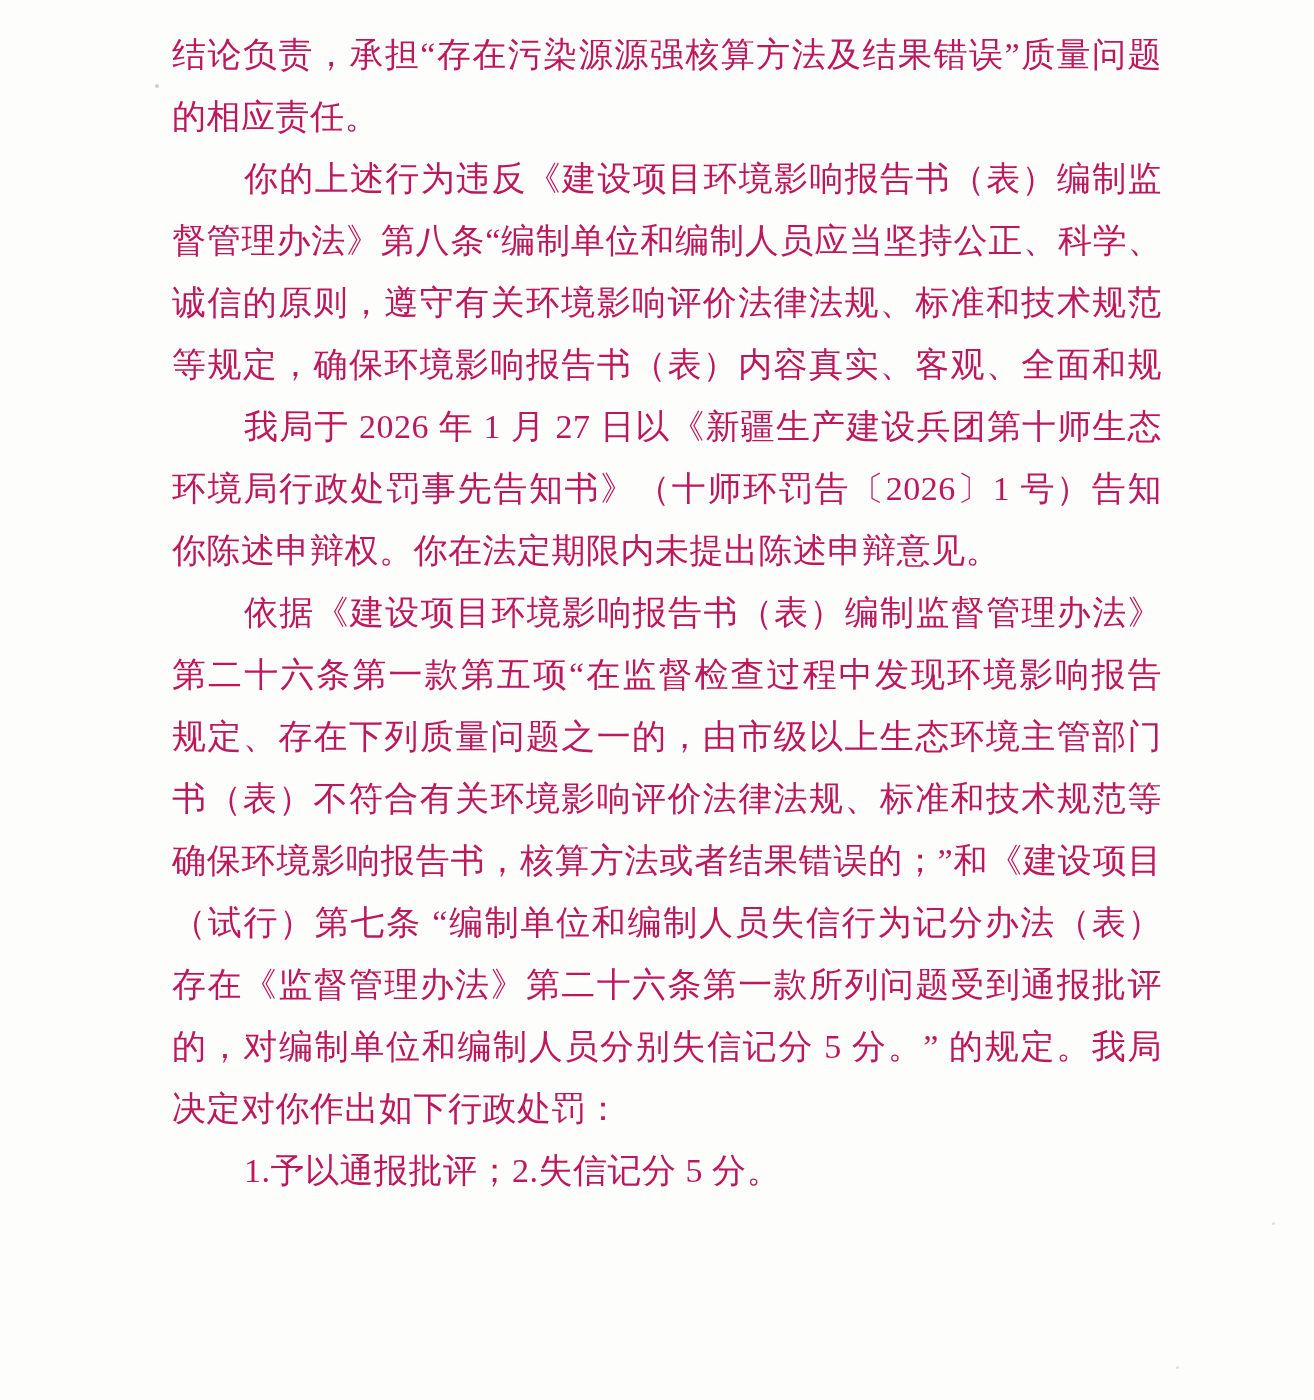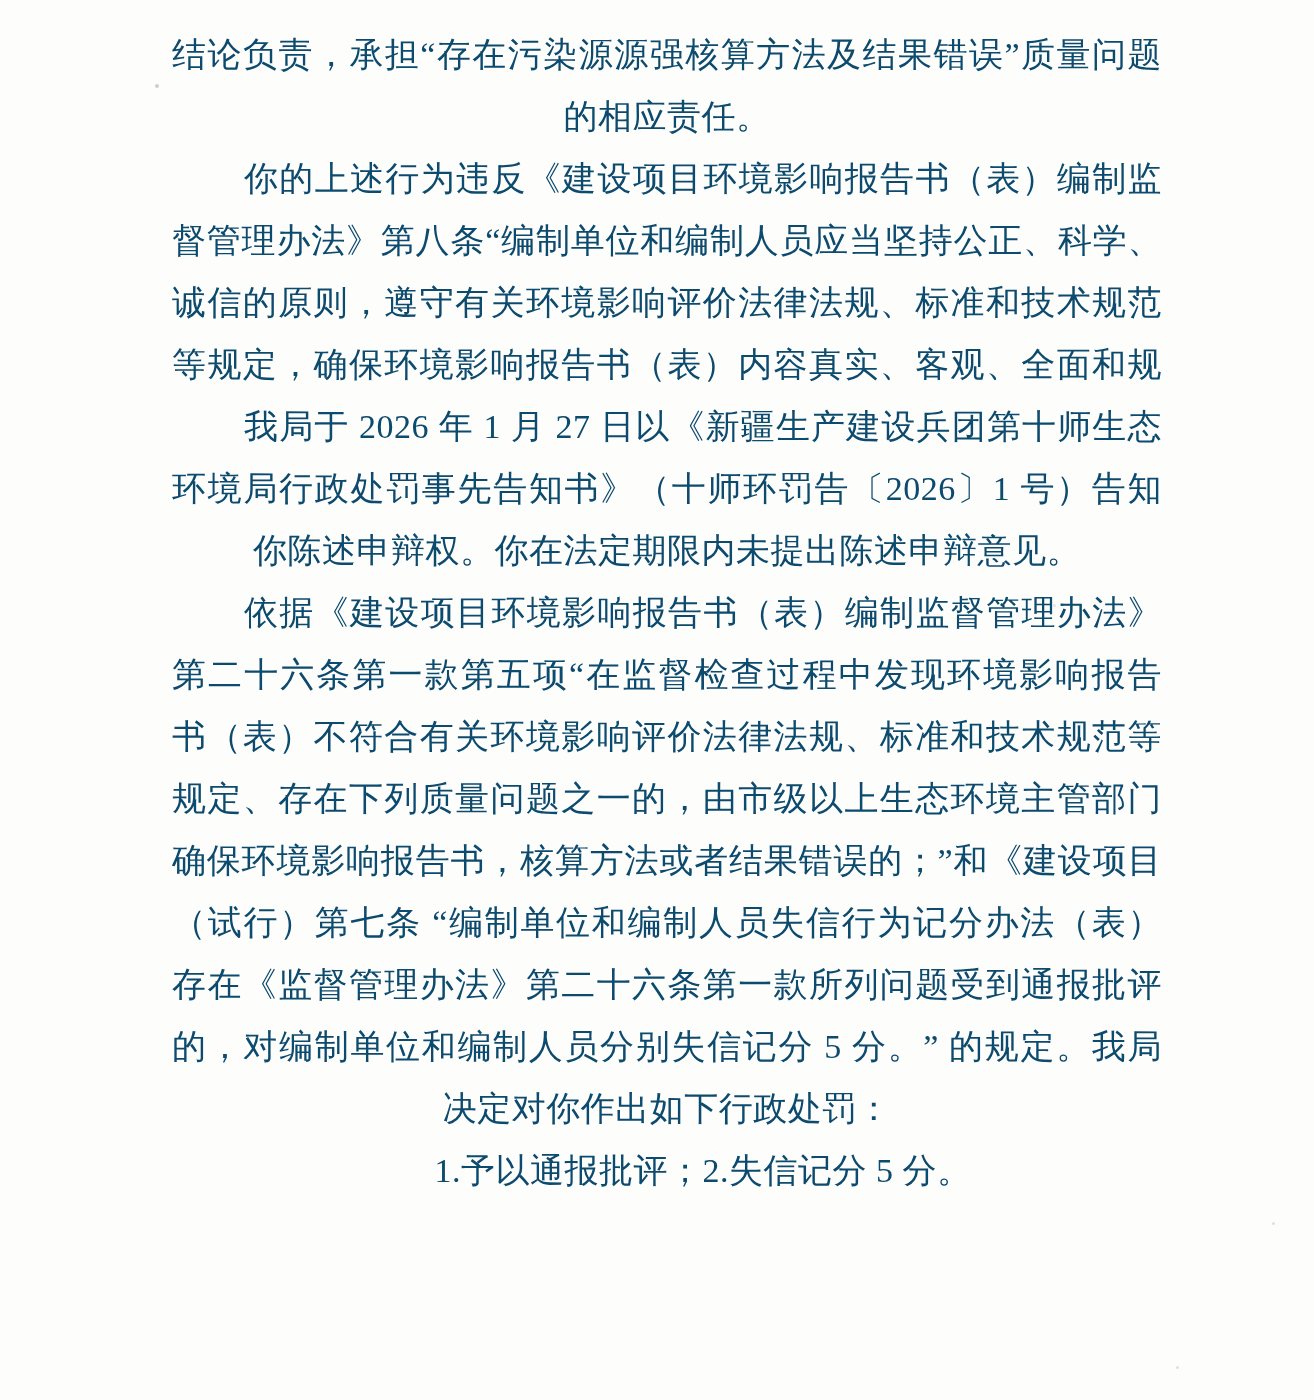--- a/index.html
+++ b/index.html
@@ -22,53 +22,53 @@
     width: 990px;
     font-size: 34px;
     line-height: 62px;
     color: #1e1e1e;
     font-weight: 400;
     letter-spacing: 0.5px;
   }
   .text-line {
     height: 62px;
     white-space: normal;
-    text-align: center;
+    text-align: left;
   }
   .text-line.fill {
     text-align: justify;
     text-align-last: justify;
   }
   .text-line.indent {
     text-indent: 72px;
   }
   .speck {
     position: absolute;
     background: #777;
     border-radius: 50%;
   }
 </style>
 </head>
 <body>
 
 <div class="page" style="background: rgb(253, 253, 252);">
-  <div class="text-block" style="color: #0c4a6e;">
+  <div class="text-block" style="color: #be185d;">
       <div class="text-line fill">结论负责，承担“存在污染源源强核算方法及结果错误”质量问题</div>
       <div class="text-line">的相应责任。</div>
       <div class="text-line fill indent">你的上述行为违反《建设项目环境影响报告书（表）编制监</div>
       <div class="text-line fill">督管理办法》第八条“编制单位和编制人员应当坚持公正、科学、</div>
       <div class="text-line fill">诚信的原则，遵守有关环境影响评价法律法规、标准和技术规范</div>
       <div class="text-line fill">等规定，确保环境影响报告书（表）内容真实、客观、全面和规</div>
       <div class="text-line fill indent">我局于 2026 年 1 月 27 日以《新疆生产建设兵团第十师生态</div>
       <div class="text-line fill">环境局行政处罚事先告知书》（十师环罚告〔2026〕1 号）告知</div>
       <div class="text-line">你陈述申辩权。你在法定期限内未提出陈述申辩意见。</div>
       <div class="text-line fill indent">依据《建设项目环境影响报告书（表）编制监督管理办法》</div>
       <div class="text-line fill">第二十六条第一款第五项“在监督检查过程中发现环境影响报告</div>
+      <div class="text-line fill">规定、存在下列质量问题之一的，由市级以上生态环境主管部门</div>
       <div class="text-line fill">书（表）不符合有关环境影响评价法律法规、标准和技术规范等</div>
-      <div class="text-line fill">规定、存在下列质量问题之一的，由市级以上生态环境主管部门</div>
       <div class="text-line fill">确保环境影响报告书，核算方法或者结果错误的；”和《建设项目</div>
       <div class="text-line fill">（试行）第七条 “编制单位和编制人员失信行为记分办法（表）</div>
       <div class="text-line fill">存在《监督管理办法》第二十六条第一款所列问题受到通报批评</div>
       <div class="text-line fill">的，对编制单位和编制人员分别失信记分 5 分。” 的规定。我局</div>
       <div class="text-line">决定对你作出如下行政处罚：</div>
       <div class="text-line indent">1.予以通报批评；2.失信记分 5 分。</div>
     </div>
   <div id="artifact-layer">
       <div class="speck" style="left: 155px; top: 84px; width: 4px; height: 4px; opacity: 0.35;"></div>
       <div class="speck" style="left: 463px; top: 252px; width: 3px; height: 3px; opacity: 0.22;"></div>

